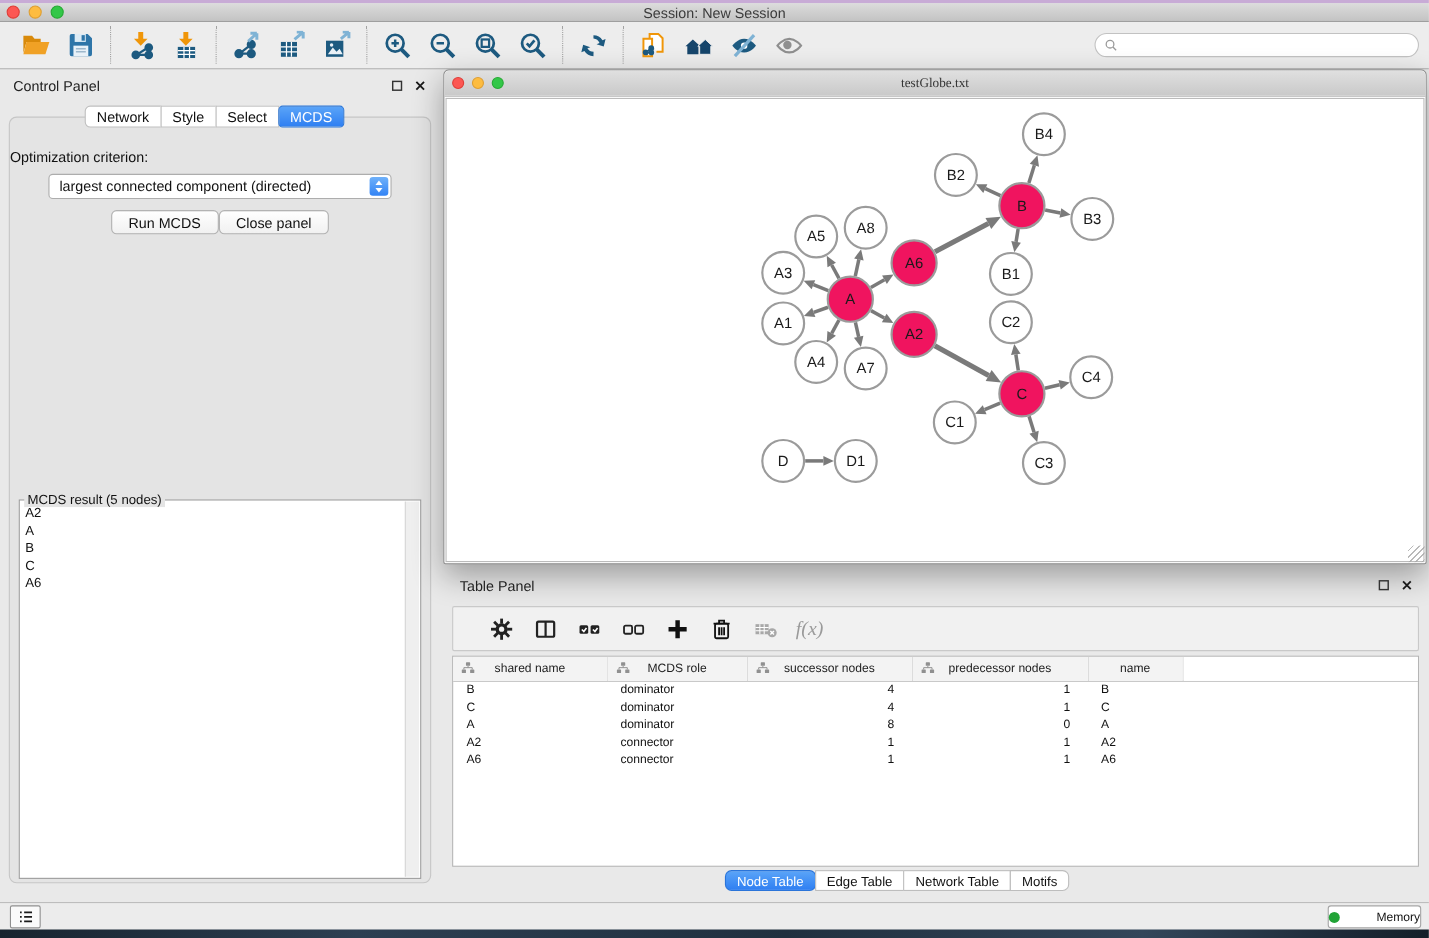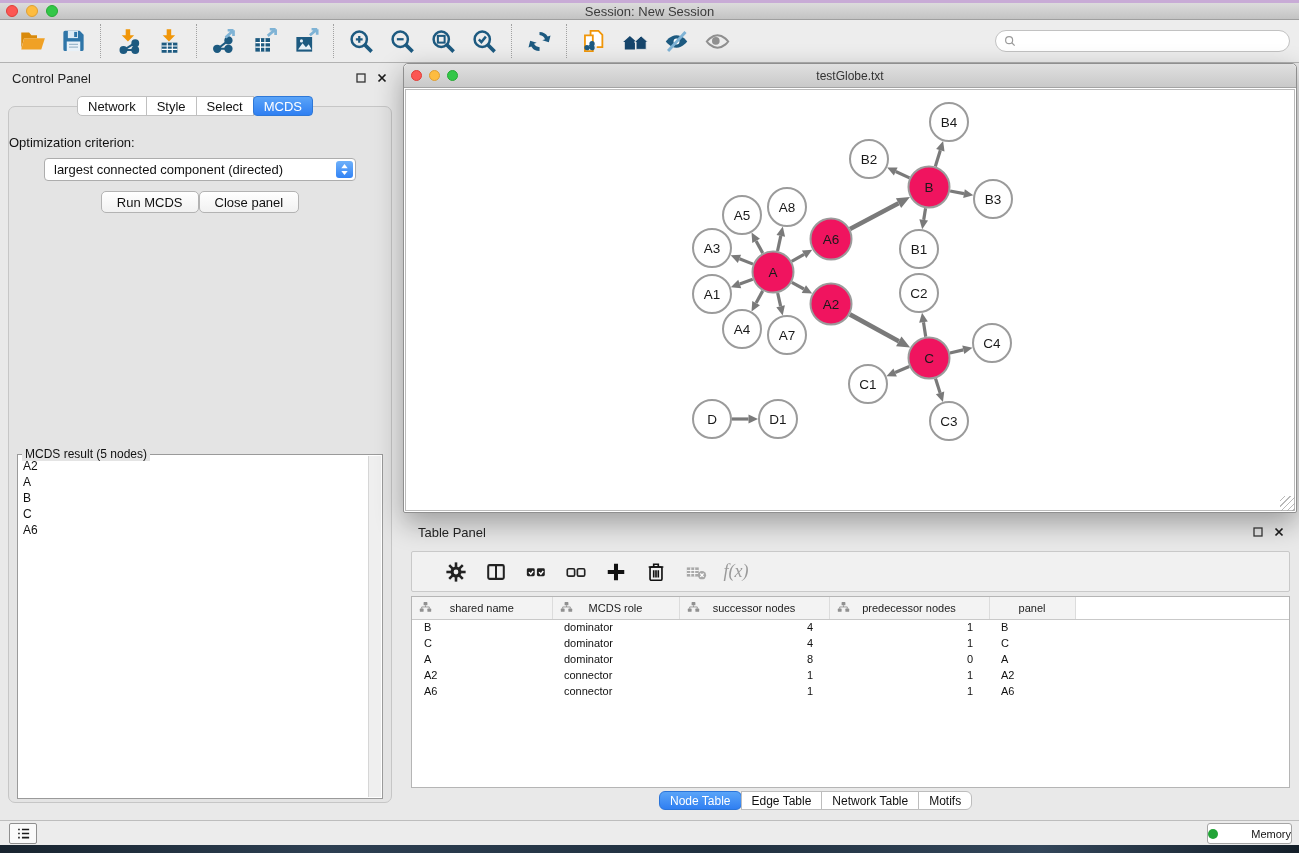--- a/index.html
+++ b/index.html
@@ -72,21 +72,21 @@
 
   
   .network-window { position:absolute; left:403px; top:63px; width:894px; height:450px;
     background:#fff; border:1px solid #8f8f8f; border-radius:5px 5px 2px 2px;
     box-shadow:0 10px 28px rgba(0,0,0,.33); }
   .nw-titlebar { height:24px; background:linear-gradient(#e0e0e0,#c9c9c9);
     border-bottom:1px solid #a3a3a3; border-radius:5px 5px 0 0; position:relative;
     display:flex; align-items:center; }
   .nw-titlebar .lights { margin-left:7px; gap:7px; }
   .nw-titlebar .light { width:11px; height:11px; }
-  .nw-title { position:absolute; left:0; width:100%; text-align:center; font-size:12px; color:#333; }
+  .nw-title { position:absolute; left:0; width:100%; text-align:center; font-size:12px; color:#333;font-family:Liberation Serif, serif; }
   .nw-canvas { position:absolute; left:1px; right:1px; top:25px; bottom:1px;
     border:1px solid #bbbbbb; background:#fff; }
   .nw-canvas svg { position:absolute; left:0; top:0; }
   .resize-grip { position:absolute; right:1px; bottom:1px; width:15px; height:15px;
     background:repeating-linear-gradient(135deg, transparent 0 3px, #a8a8a8 3px 4px); opacity:.8; cursor:nwse-resize; }
 
   
   .table-panel { position:absolute; left:403px; top:520px; width:894px; height:296px; }
   .tp-toolbar { position:absolute; left:8px; top:31px; width:879px; height:41px;
     background:#f1f1f1; border:1px solid #c9c9c9; border-radius:2px;
@@ -614,21 +614,21 @@
             <th style="width: 160px;"><span class="th-ico">
                 <svg viewBox="0 0 24 24">
                   <g fill="#909090">
                     <rect x="8.5" y="2" width="7" height="6" rx="1"></rect>
                     <rect x="1.5" y="14" width="7" height="6" rx="1"></rect>
                     <rect x="15.5" y="14" width="7" height="6" rx="1"></rect>
                   </g>
                   <path d="M12 8v3M5 14v-3h14v3" stroke="#909090" stroke-width="1.6" fill="none"></path>
                 </svg>
               </span><span>predecessor nodes</span></th>
-            <th style="width: 86px;"><span>panel</span></th>
+            <th style="width: 86px;"><span>name</span></th>
             <th class="filler"></th>
           </tr>
         </thead>
         <tbody>
           <tr>
             <td class="al">B</td>
             <td class="al">dominator</td>
             <td class="ar">4</td>
             <td class="ar">1</td>
             <td class="al">B</td>

